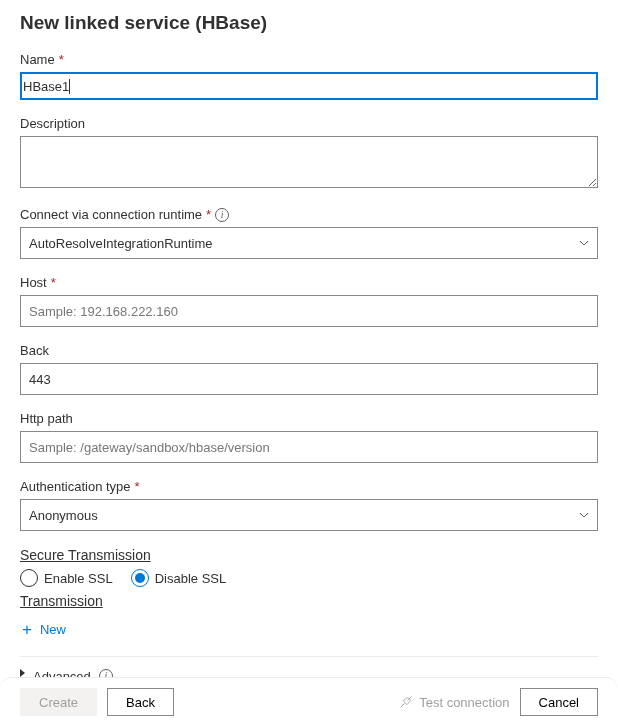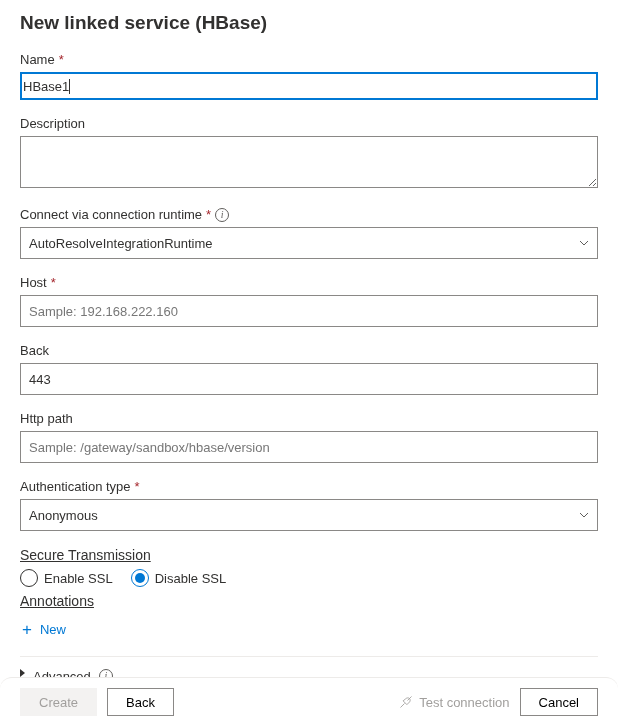--- a/index.html
+++ b/index.html
@@ -244,21 +244,21 @@
       <div class="radio selected">
         <span class="radio-circle">
             <span class="radio-dot"></span>
           </span>
         <span>Disable SSL</span>
       </div>
     </div>
   </div>
 
   
-  <div class="section-label">Annotations</div>
+  <div class="section-label">Transmission</div>
   <div class="new-btn">
     <span class="plus">+</span>
     <span>New</span>
   </div>
 
   <hr class="divider">
 
   
   <div class="advanced">
     <span class="tri"></span>

